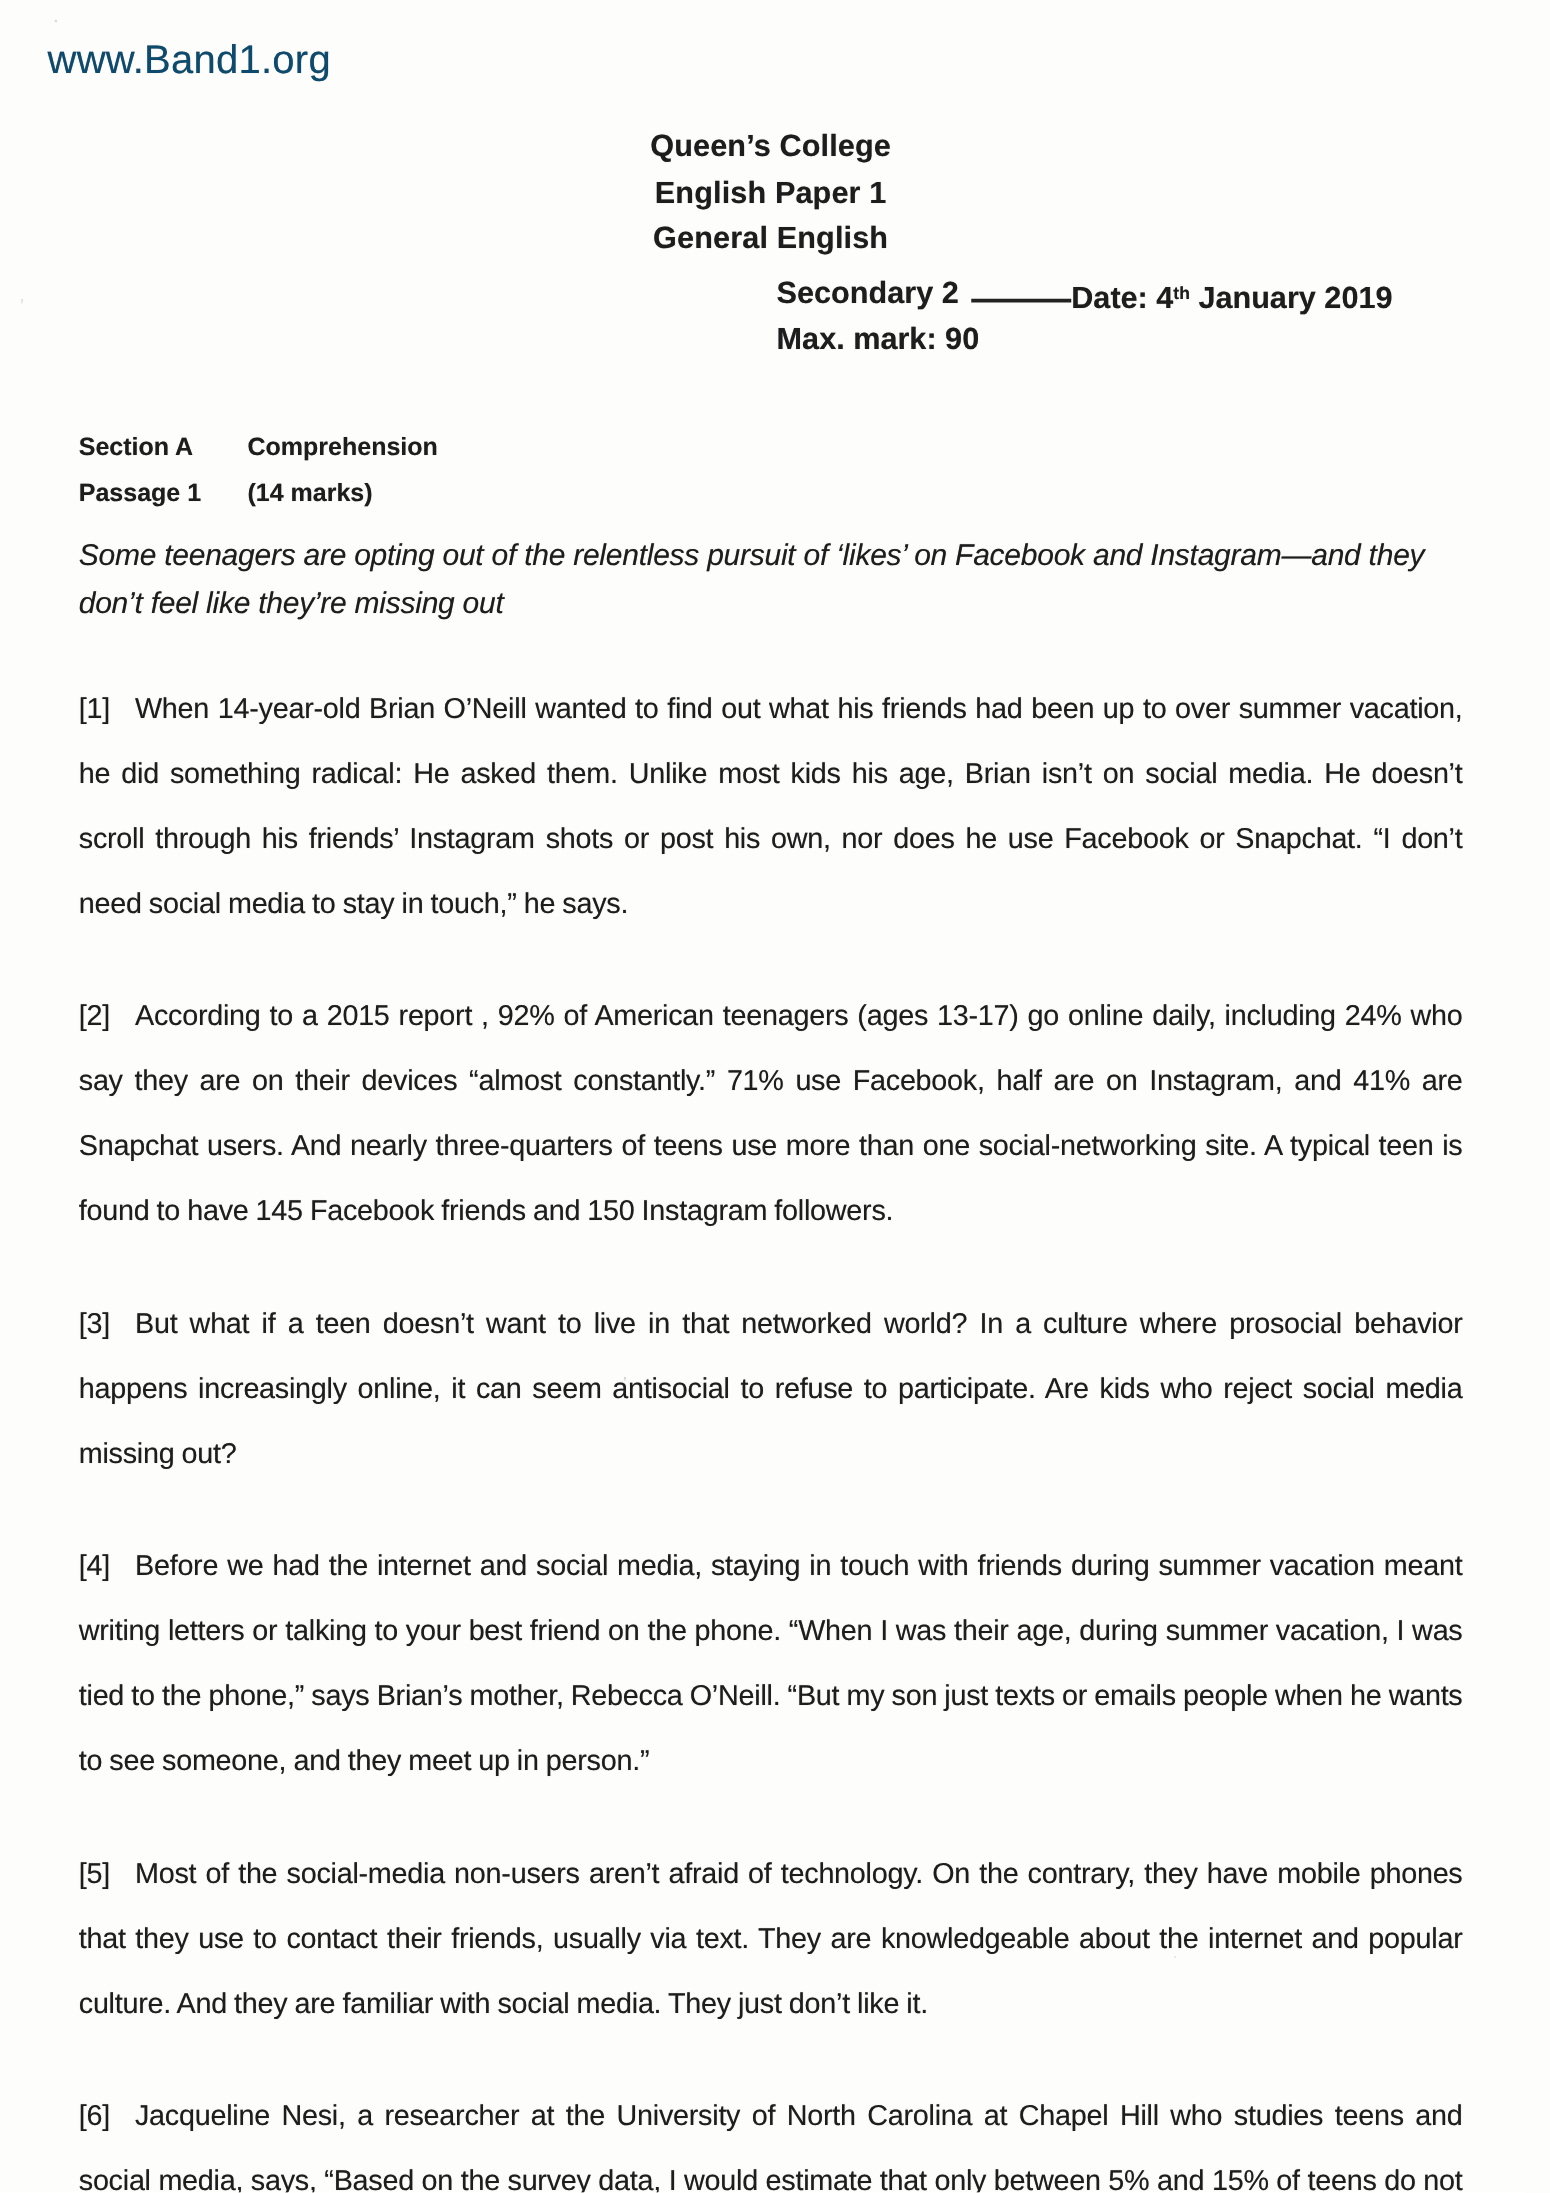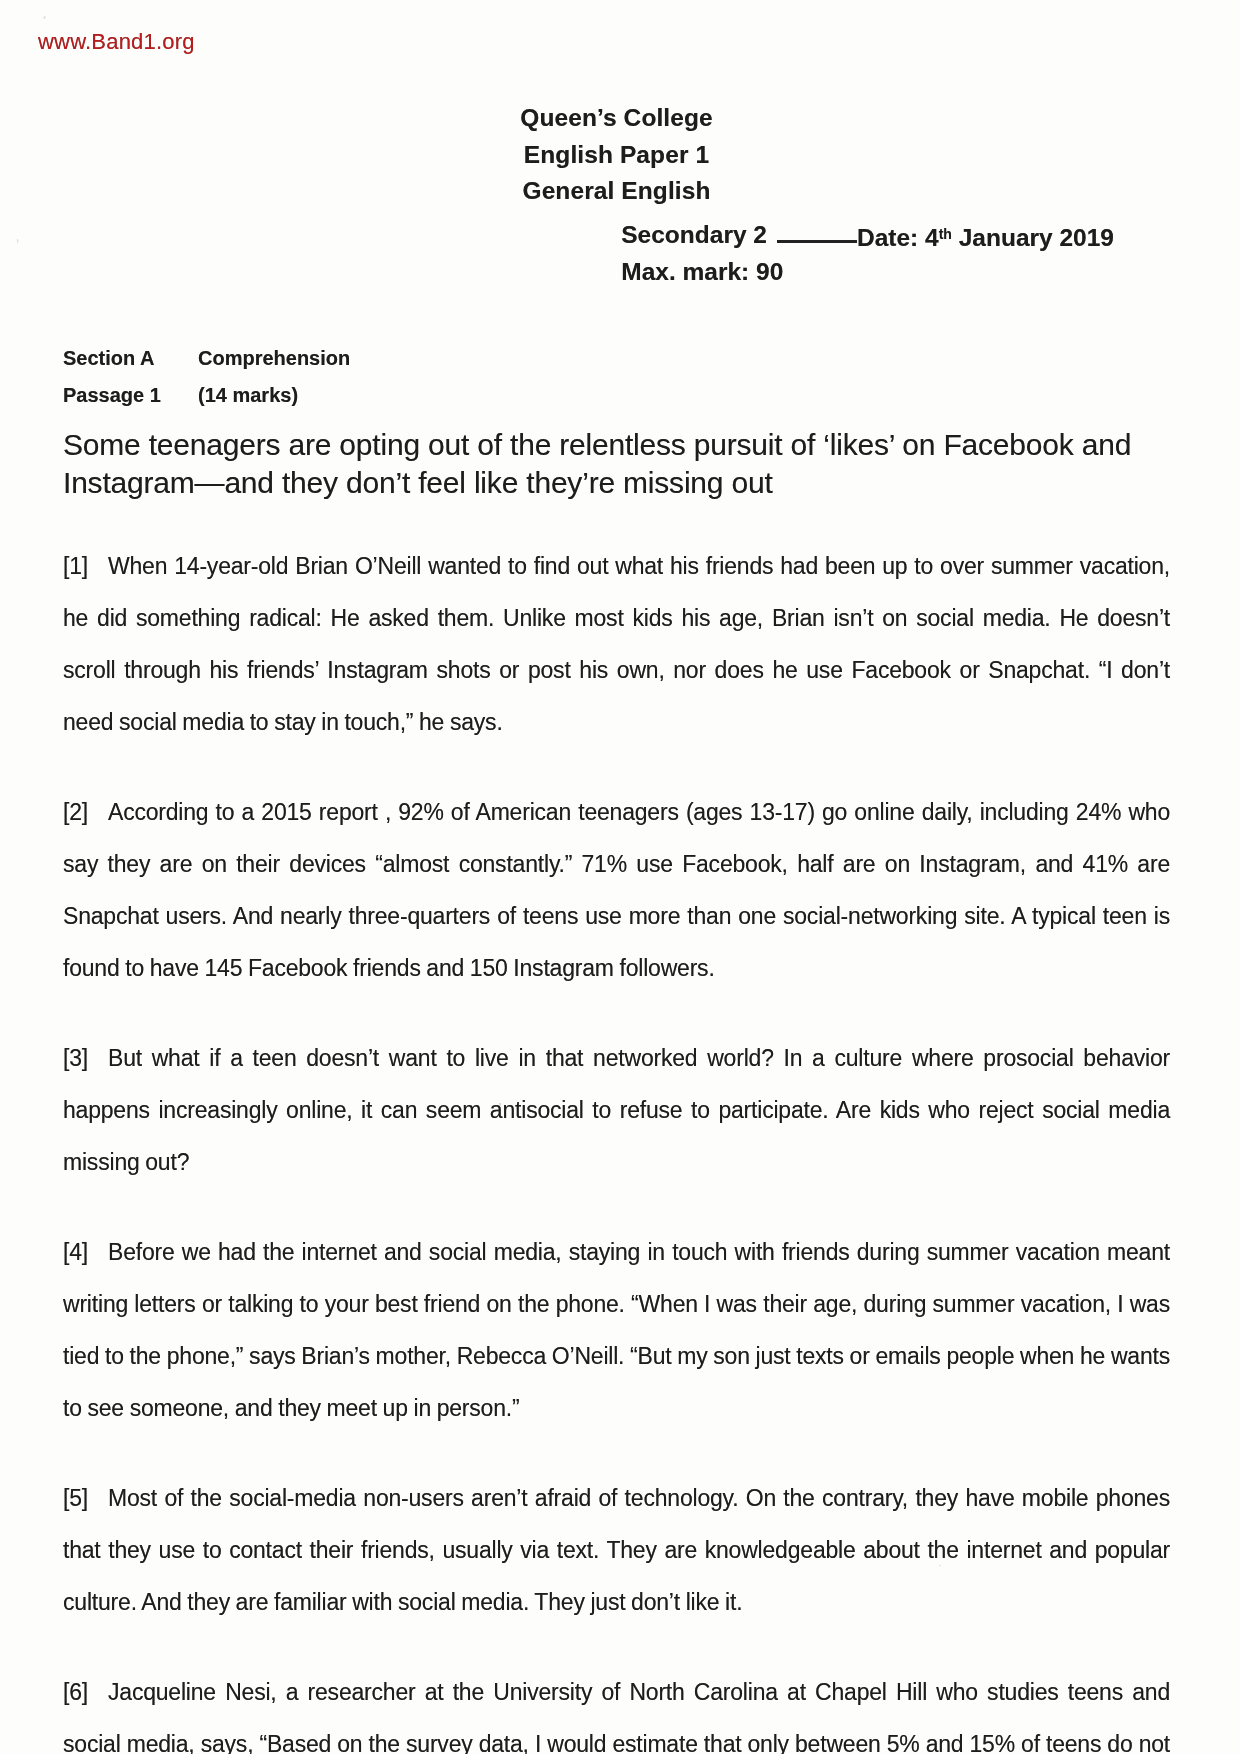--- a/index.html
+++ b/index.html
@@ -10,23 +10,23 @@
     background: #fdfdfc;
     overflow: hidden;
     font-family: "Liberation Sans", "DejaVu Sans", sans-serif;
     color: #1d1d1d;
     text-shadow: 0 0 0.6px rgba(40,40,40,0.55);
   }
   .watermark {
     position: absolute;
     top: 29px;
     left: 38px;
-    font-size: 22px;
+    font-size: 32px;
     letter-spacing: 0.2px;
-    color: #b91c1c;
+    color: #0c4a6e;
   }
   .content {
     position: absolute;
     top: 0;
     left: 63px;
     width: 1107px;
   }
   .exam-header {
     margin-top: 100px;
     text-align: center;
@@ -66,21 +66,22 @@
   .sec-label { width: 135px; flex: 0 0 135px; }
   .passage-title {
     margin-top: 0;
     text-align: center;
     font-weight: bold;
     font-size: 24.5px;
     line-height: 37px;
   }
   .passage-subtitle {
     margin-top: 12px;
-    font-size: 30px;
+    font-style: italic;
+    font-size: 24px;
     line-height: 38px;
     letter-spacing: -0.2px;
   }
   .para {
     margin: 38px 0 0 0;
     font-size: 23px;
     line-height: 52px;
     text-align: justify;
     letter-spacing: -0.2px;
     word-spacing: -0.5px;

